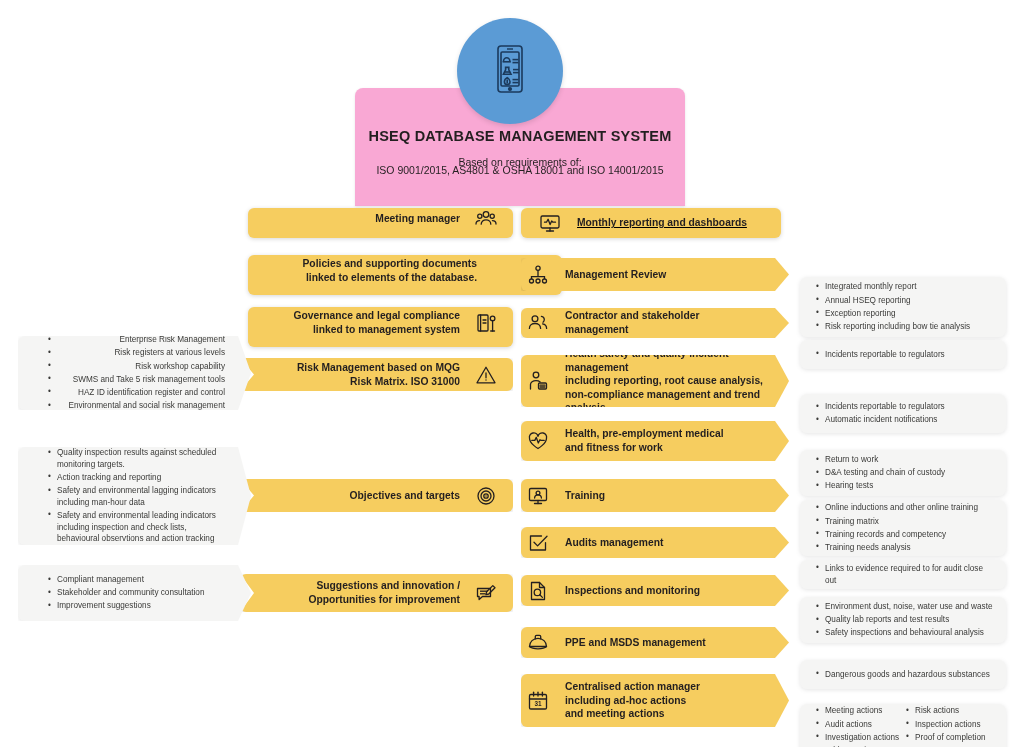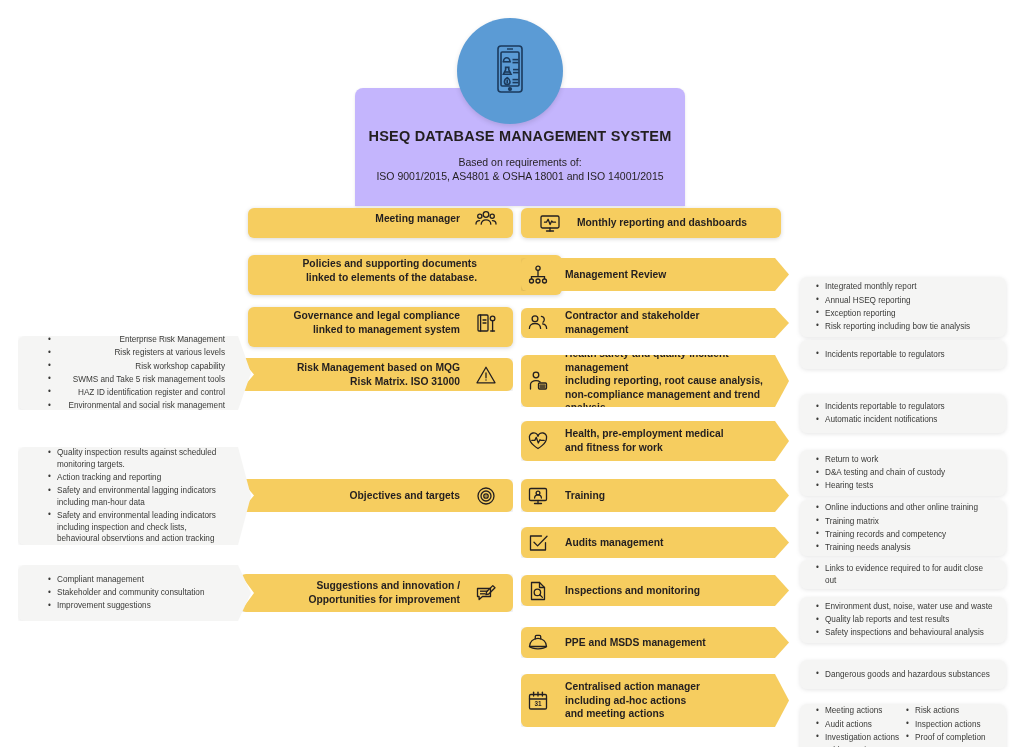--- a/index.html
+++ b/index.html
@@ -8,33 +8,33 @@
     background:#ffffff;
     font-family:"Liberation Sans","DejaVu Sans",sans-serif;
     overflow:hidden;
     position:relative;
   }
   .stage{position:absolute;left:0;top:0;width:1024px;height:747px;}
 
   
   .header-card{
     position:absolute;left:355px;top:88px;width:330px;height:118px;
-    background:#c4b5fd;border-radius:8px 8px 0 0;
+    background:#f9a8d4;border-radius:8px 8px 0 0;
     box-shadow:0 1px 3px rgba(0,0,0,.10);
   }
   .header-title{
     position:absolute;left:0;top:40px;width:330px;text-align:center;
     font-size:14.5px;font-weight:bold;letter-spacing:.2px;color:#231f20;
   }
   .header-sub1{
     position:absolute;left:0;top:68px;width:330px;text-align:center;
     font-size:10.5px;color:#231f20;
   }
   .header-sub2{
-    position:absolute;left:0;top:82px;width:330px;text-align:center;
+    position:absolute;left:0;top:76px;width:330px;text-align:center;
     font-size:10.5px;color:#231f20;
   }
   .logo-circle{
     position:absolute;left:457px;top:18px;width:106px;height:106px;
     border-radius:50%;background:#5b9bd5;
     display:flex;align-items:center;justify-content:center;
     box-shadow:0 2px 5px rgba(0,0,0,.12);
   }
 
   
@@ -217,21 +217,21 @@
     <span class="bar-icon">
       <svg viewBox="0 0 26 26" fill="none" stroke="#231f20" stroke-width="1.3" stroke-linejoin="round">
         <path d="M4.5 8.5h13v8h-8l-3.4 3v-3H4.5z"></path>
         <line x1="7" y1="11.2" x2="14.5" y2="11.2"></line>
           <line x1="7" y1="13.8" x2="12.5" y2="13.8"></line>
         <path d="M19.8 5.6l2.2 2.2-6.2 6.2-2.9.7.7-2.9z"></path>
       </svg>
     </span>
   </div>
 
-  <div class="ybar right plain" style="left:521px;top:208px;width:260px;height:30px;">
+  <div class="ybar right plain" style="left:521px;top:208px;width:260px;height:30px;text-decoration:underline;">
     <span class="bar-icon">
       <svg viewBox="0 0 26 26" fill="none" stroke="#231f20" stroke-width="1.3" stroke-linecap="round" stroke-linejoin="round">
         <rect x="4" y="6" width="18" height="12" rx="1.4"></rect>
         <path d="M7.5 12.2h2l1.6-3 2 5.4 1.6-3.6 1.2 1.2h2.6"></path>
         <line x1="13" y1="18" x2="13" y2="21"></line>
           <line x1="9.5" y1="21" x2="16.5" y2="21"></line>
       </svg>
     </span>
     <span class="ybar-text">Monthly reporting and dashboards</span>
   </div>

